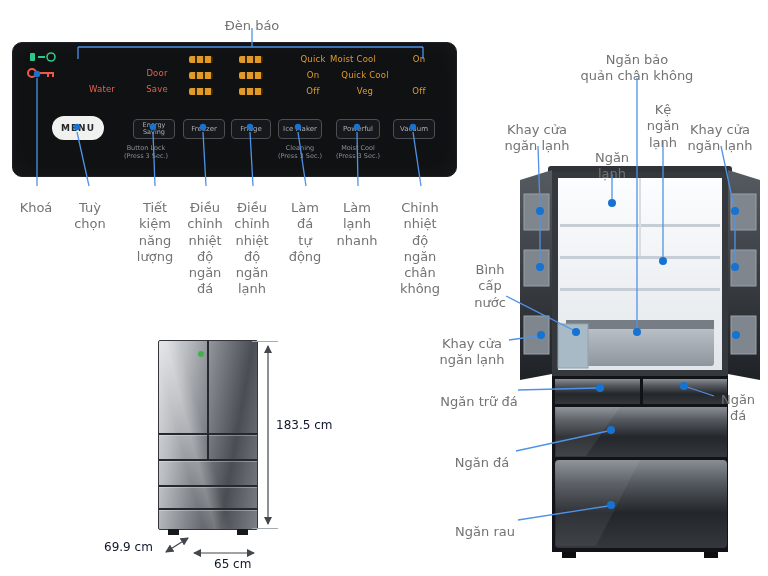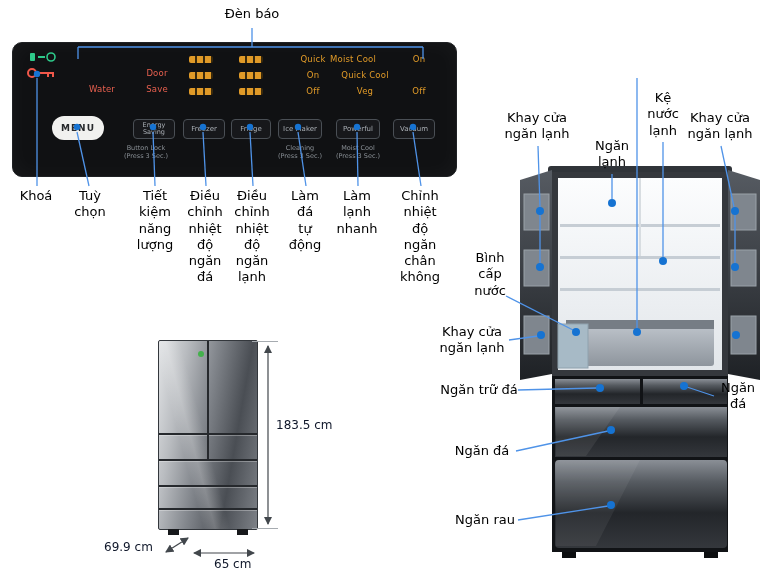--- a/index.html
+++ b/index.html
@@ -1,20 +1,20 @@
 <!DOCTYPE html>
 <html><head>
 <meta charset="utf-8">
 <style>
   html,body{margin:0;padding:0;background:#fff;}
   .canvas{position:relative;width:768px;height:576px;background:#ffffff;overflow:hidden;
           font-family:"DejaVu Sans","Liberation Sans",sans-serif;}
   
-  .label{position:absolute;color:#000000;font-size:13px;line-height:1.25;text-align:center;
-         white-space:pre-line;z-index:4;}
+  .label{position:absolute;color:#737373;font-size:13px;line-height:1.25;text-align:center;
+         white-space:pre-line;z-index:4;margin-top:12px;}
   .dim{position:absolute;color:#0f172a;font-size:12px;z-index:4;white-space:pre;}
   
   .panel{position:absolute;left:12px;top:42px;width:443px;height:133px;background:#101113;
          border:1px solid #1f2124;border-radius:10px;z-index:1;
          box-shadow:inset 0 0 22px rgba(255,255,255,.04);}
   .ptext{position:absolute;font-size:8.5px;letter-spacing:.2px;text-align:center;line-height:10px;}
   .amber{color:#e09a28;}
   .red{color:#e8604f;}
   .bar{position:absolute;width:24px;height:7px;border-radius:2px;
        background:repeating-linear-gradient(90deg,#e09a28 0 6px,#3a2a0c 6px 8px);}
@@ -262,26 +262,28 @@
   <div class="label" style="left:331px;top:188px;width:52px">Làm
 lạnh
 nhanh</div>
   <div class="label" style="left:392px;top:188px;width:56px">Chỉnh
 nhiệt
 độ
 ngăn
 chân
 không</div>
 
+  <div class="label" style="left:575px;top:40px;width:124px">Ngăn bảo
+quản chân không</div>
   <div class="label" style="left:503px;top:110px;width:68px">Khay cửa
 ngăn lạnh</div>
   <div class="label" style="left:588px;top:138px;width:48px">Ngăn
 lạnh</div>
   <div class="label" style="left:642px;top:90px;width:42px">Kệ
-nước
+ngăn
 lạnh</div>
   <div class="label" style="left:686px;top:110px;width:68px">Khay cửa
 ngăn lạnh</div>
   <div class="label" style="left:468px;top:250px;width:44px">Bình
 cấp
 nước</div>
   <div class="label" style="left:436px;top:324px;width:72px">Khay cửa
 ngăn lạnh</div>
   <div class="label" style="left:440px;top:382px;width:78px">Ngăn trữ đá</div>
   <div class="label" style="left:716px;top:380px;width:44px">Ngăn

